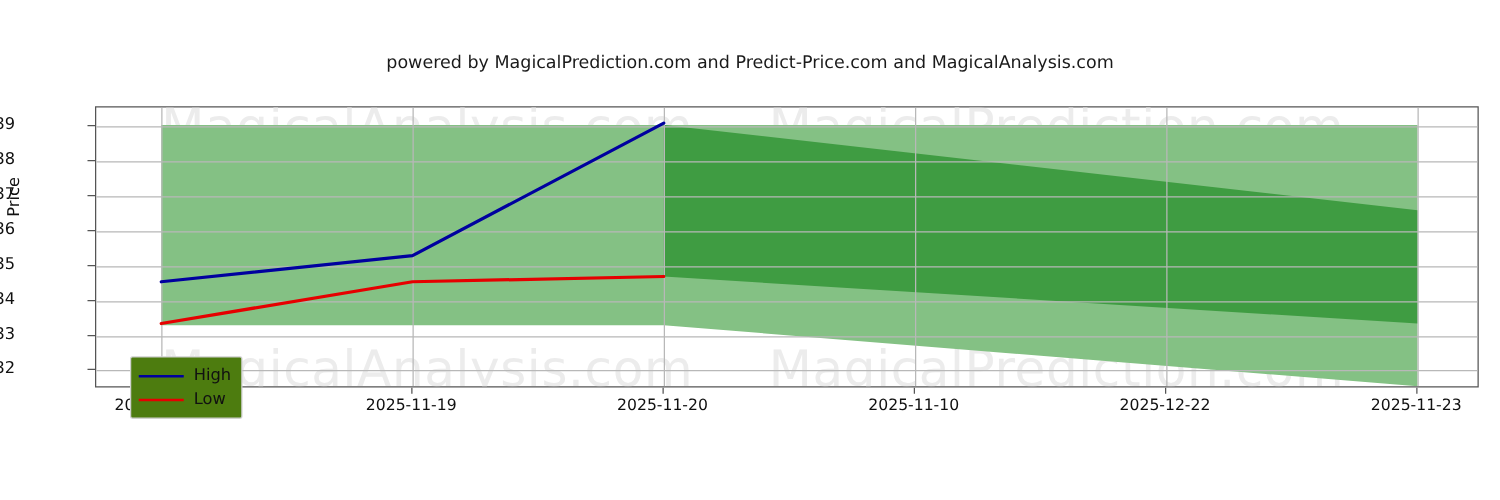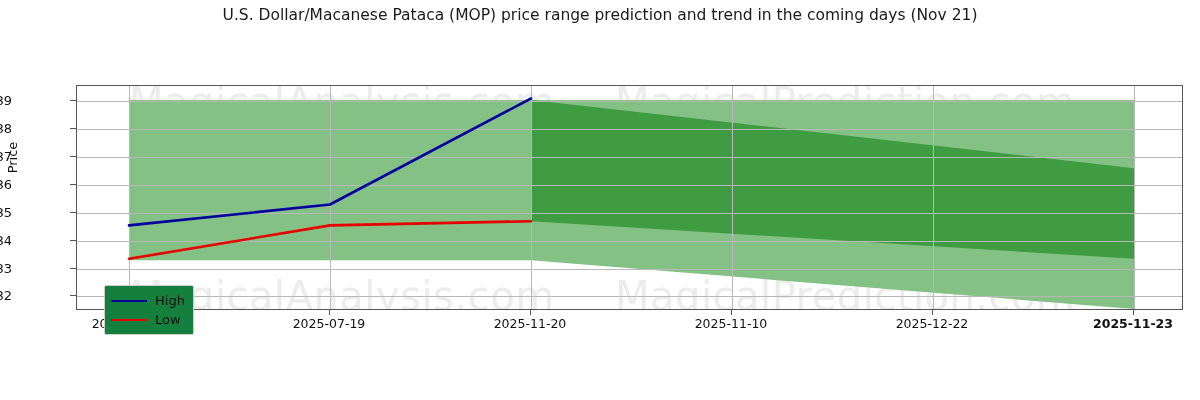--- a/index.html
+++ b/index.html
@@ -11,31 +11,31 @@
   .plot-inner{position:absolute;inset:0;overflow:hidden;}
   .ylabel{position:absolute;left:-48px;top:150px;width:120px;transform:rotate(-90deg);transform-origin:center;text-align:center;font-size:13px;color:#111;}
   .xlabel{position:absolute;left:0;top:370px;width:1200px;text-align:center;font-size:13px;color:#111;}
   .ytick{position:absolute;right:1188px;transform:translateY(-50%);white-space:nowrap;font-size:13px;color:#111;}
   .ytickmark{position:absolute;width:6px;height:1px;background:#555;left:-6px;}
   .xtick{position:absolute;transform:translateX(-50%);top:316px;white-space:nowrap;font-size:12.5px;color:#111;}
   .xtickmark{position:absolute;width:1px;height:5px;background:#555;top:310px;}
   .gridh{position:absolute;left:0;right:0;height:1px;background:#b8b8b8;}
   .gridv{position:absolute;top:0;bottom:0;width:1px;background:#b8b8b8;}
   .wm{position:absolute;font-size:40px;color:#ececec;white-space:nowrap;letter-spacing:0.5px;pointer-events:none;font-family:"DejaVu Sans","Liberation Sans",sans-serif;}
-  .legend{position:absolute;background:#15803d;border:1px solid #cfcfcf;border-radius:2px;padding:5px 8px 5px 6px;font-size:13px;color:#111;}
+  .legend{position:absolute;background:#4d7c0f;border:1px solid #cfcfcf;border-radius:2px;padding:5px 8px 5px 6px;font-size:13px;color:#111;}
   .legrow{display:flex;align-items:center;height:19px;}
   .legline{width:36px;height:0;border-top:2.2px solid #000;margin-right:8px;}
   svg{position:absolute;inset:0;}
 </style>
 </head>
 <body>
 
 <div id="root">
 
-  <div class="title">U.S. Dollar/Macanese Pataca (MOP) price range prediction and trend in the coming days (Nov 21)</div>
+  <div class="subtitle">powered by MagicalPrediction.com and Predict-Price.com and MagicalAnalysis.com</div>
 
   <div class="ylabel">Price</div>
 
   <div id="yticks">
       <div class="ytick" style="top: 295.456px;">7.82</div>
       <div class="ytickmark" style="top: 295.456px; left: 70px;"></div>
       <div class="ytick" style="top: 267.581px;">7.83</div>
       <div class="ytickmark" style="top: 267.581px; left: 70px;"></div>
       <div class="ytick" style="top: 239.706px;">7.84</div>
       <div class="ytickmark" style="top: 239.706px; left: 70px;"></div>
@@ -46,29 +46,29 @@
       <div class="ytick" style="top: 156.081px;">7.87</div>
       <div class="ytickmark" style="top: 156.081px; left: 70px;"></div>
       <div class="ytick" style="top: 128.206px;">7.88</div>
       <div class="ytickmark" style="top: 128.206px; left: 70px;"></div>
       <div class="ytick" style="top: 100.331px;">7.89</div>
       <div class="ytickmark" style="top: 100.331px; left: 70px;"></div>
     </div>
   <div id="xticks">
       <div class="xtick" style="left: 128px;">2025-11-18</div>
       <div class="xtickmark" style="left: 128px;"></div>
-      <div class="xtick" style="left: 329px;">2025-07-19</div>
+      <div class="xtick" style="left: 329px;">2025-11-19</div>
       <div class="xtickmark" style="left: 329px;"></div>
       <div class="xtick" style="left: 530px;">2025-11-20</div>
       <div class="xtickmark" style="left: 530px;"></div>
       <div class="xtick" style="left: 731px;">2025-11-10</div>
       <div class="xtickmark" style="left: 731px;"></div>
       <div class="xtick" style="left: 932px;">2025-12-22</div>
       <div class="xtickmark" style="left: 932px;"></div>
-      <div class="xtick" style="left: 1133px; font-weight: bold;">2025-11-23</div>
+      <div class="xtick" style="left: 1133px;">2025-11-23</div>
       <div class="xtickmark" style="left: 1133px;"></div>
     </div>
 
   <div class="plot">
     <div class="plot-inner">
       <div id="watermarks">
           <div class="wm" style="left: 52px; top: -7px; color: rgb(236, 236, 236);">MagicalAnalysis.com</div>
           <div class="wm" style="left: 538px; top: -7px; color: rgb(236, 236, 236);">MagicalPrediction.com</div>
           <div class="wm" style="left: 52px; top: 85px; color: rgb(236, 236, 236);">MagicalAnalysis.com</div>
           <div class="wm" style="left: 538px; top: 85px; color: rgb(236, 236, 236);">MagicalPrediction.com</div>

